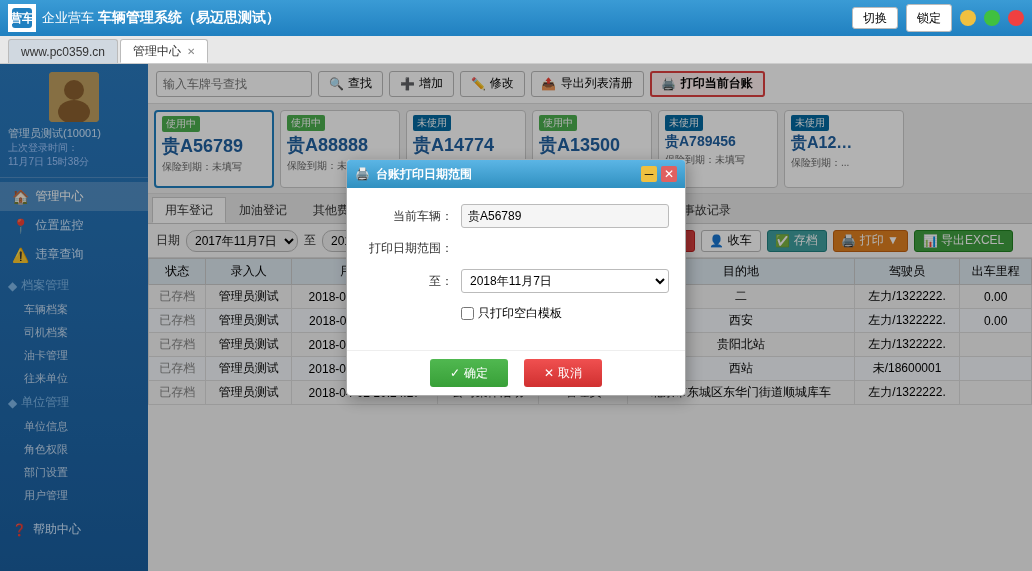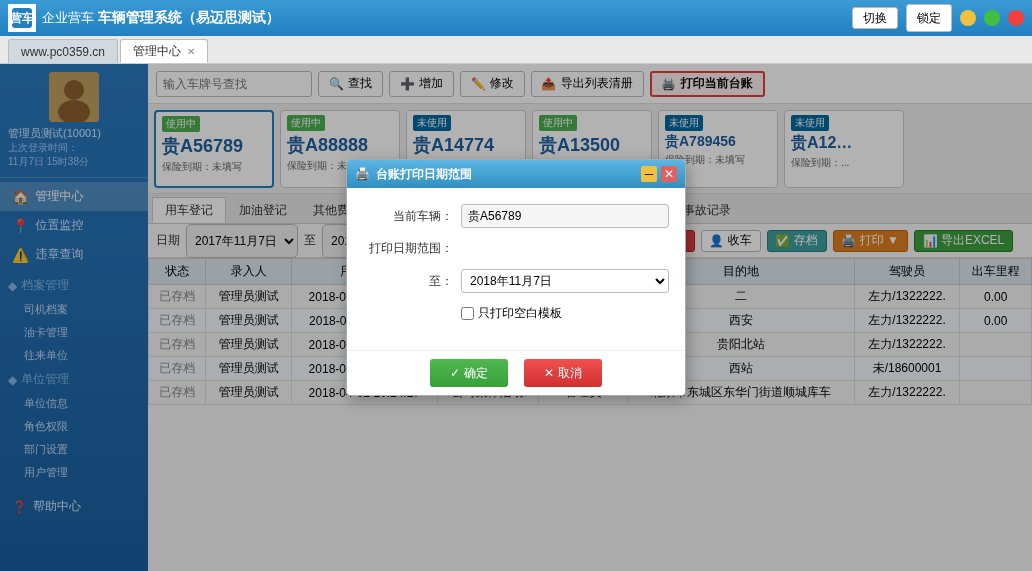--- a/index.html
+++ b/index.html
@@ -293,23 +293,23 @@
 
     
     .filter-bar {
       height: 34px;
       background: #f8f8f8;
       border-bottom: 1px solid #ddd;
       display: flex; align-items: center;
       padding: 0 8px; gap: 6px;
     }
     .filter-select {
-      height: 34px;
+      height: 22px;
       border: 1px solid #bbb;
-      border-radius: 5px;
+      border-radius: 10px;
       font-size: 12px;
       padding: 0 4px;
     }
     .filter-label { font-size: 12px; color: #333; }
     .filter-btn {
       height: 22px; padding: 0 8px;
       border: 1px solid #bbb; border-radius: 3px;
       background: white; cursor: pointer; font-size: 12px;
       display: flex; align-items: center; gap: 3px;
     }
@@ -411,20 +411,21 @@
         <div class="sidebar-nav-item">
           <span class="nav-icon">⚠️</span>
           <span>违章查询</span>
         </div>
       </div>
 
       <div class="sidebar-section-header">
         <span>◆</span>
         <span>档案管理</span>
       </div>
+      <div class="sidebar-sub-item">车辆档案</div>
       <div class="sidebar-sub-item">司机档案</div>
       <div class="sidebar-sub-item">油卡管理</div>
       <div class="sidebar-sub-item">往来单位</div>
 
       <div class="sidebar-section-header">
         <span>◆</span>
         <span>单位管理</span>
       </div>
       <div class="sidebar-sub-item">单位信息</div>
       <div class="sidebar-sub-item">角色权限</div>

